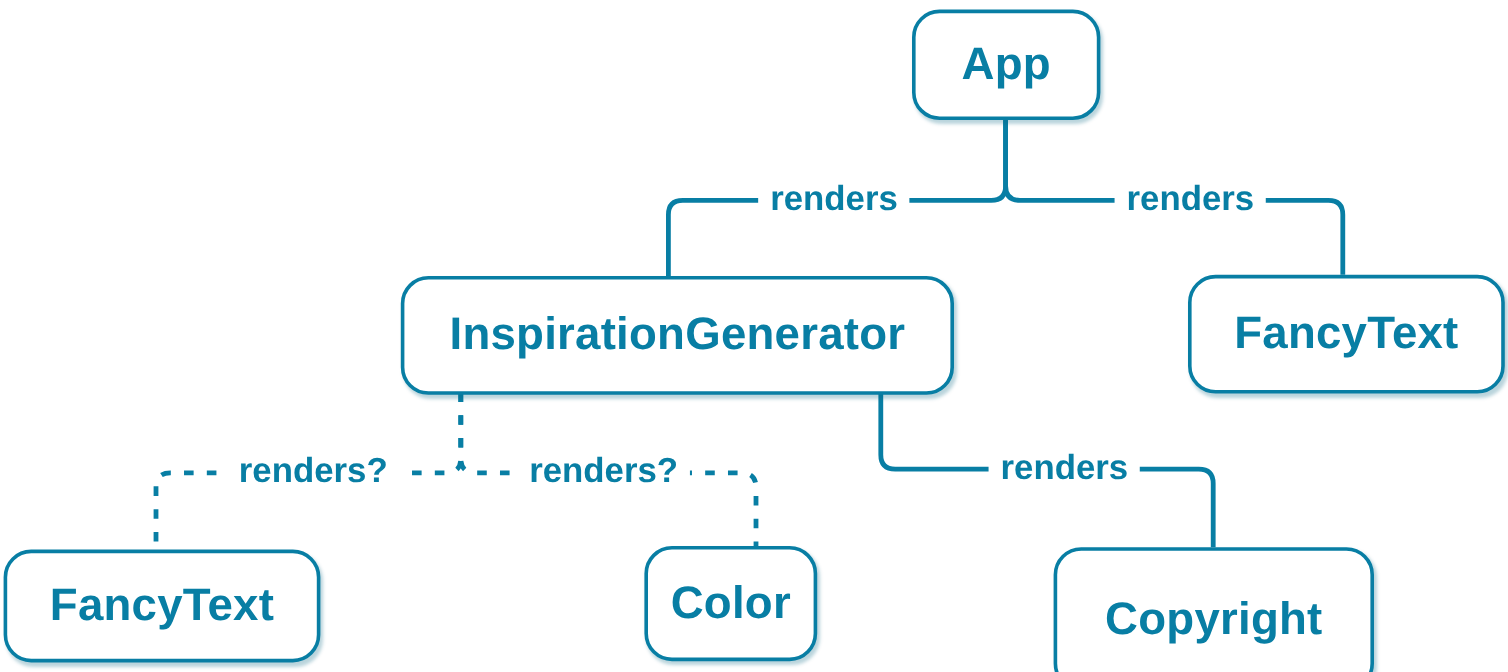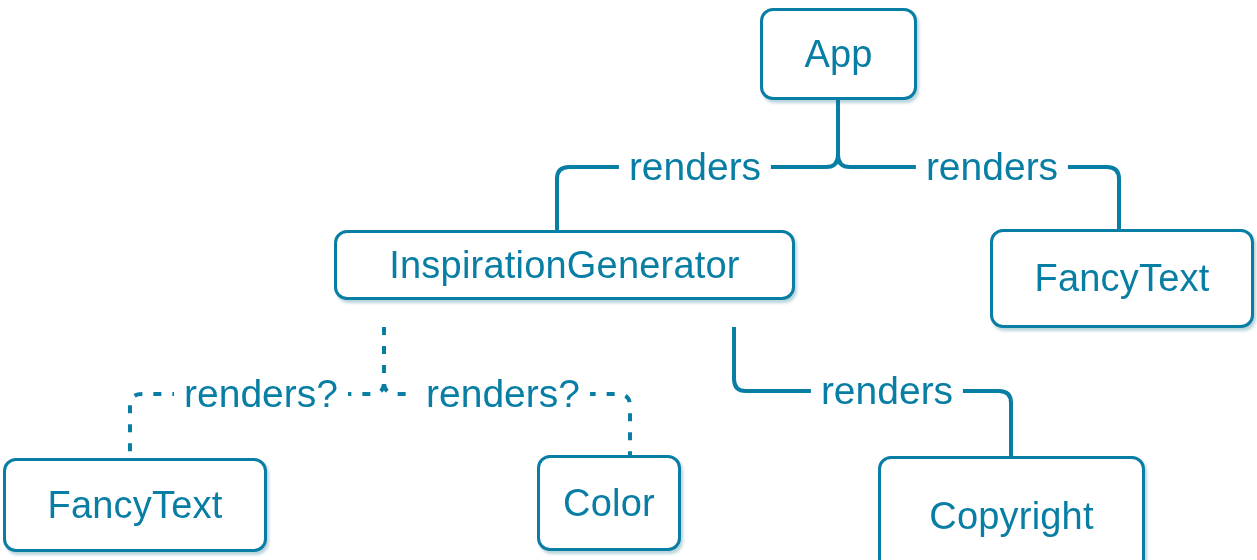--- a/index.html
+++ b/index.html
@@ -16,37 +16,37 @@
   .edges path {
     fill: none;
     stroke: var(--accent);
     stroke-width: 4;
   }
   .edges path.dashed { stroke-dasharray: 8 11; }
   .node {
     position: absolute;
     background: #ffffff;
     border: 3px solid var(--accent);
-    border-radius: 13px;
+    border-radius: 23px;
     display: flex;
     align-items: center;
     justify-content: center;
     color: var(--accent);
     font-size: 38px;
-    font-weight: 400;
+    font-weight: 700;
     letter-spacing: 0.2px;
     box-shadow: 2px 3px 3px rgba(8, 100, 130, 0.28);
   }
   .edge-label {
     position: absolute;
     transform: translate(-50%, -50%);
     background: var(--bg);
     color: var(--accent);
-    font-size: 39px;
-    font-weight: 400;
+    font-size: 29px;
+    font-weight: 700;
     padding: 0 10px;
     white-space: nowrap;
     line-height: 1.1;
   }
 </style>
 </head>
 <body>
 
 <div class="canvas">
 
@@ -61,21 +61,21 @@
   <div class="edge-label" style="left:695px; top:167px;">renders</div>
   <div class="edge-label" style="left:992px; top:167px;">renders</div>
   <div class="edge-label" style="left:887px; top:391px;">renders</div>
   <div class="edge-label" style="left:261px; top:394px;">renders?</div>
   <div class="edge-label" style="left:503px; top:394px;">renders?</div>
 
   <div class="node" style="left:760px; top:8px; width:157px; height:92px;">
     <span>App</span>
   </div>
 
-  <div class="node" style="left:334px; top:230px; width:461px; height:70px;">
+  <div class="node" style="left:334px; top:230px; width:461px; height:99px;">
     <span>InspirationGenerator</span>
   </div>
 
   <div class="node" style="left:990px; top:229px; width:264px; height:99px;">
     <span>FancyText</span>
   </div>
 
   <div class="node" style="left:3px; top:458px; width:264px; height:94px;">
     <span>FancyText</span>
   </div>

